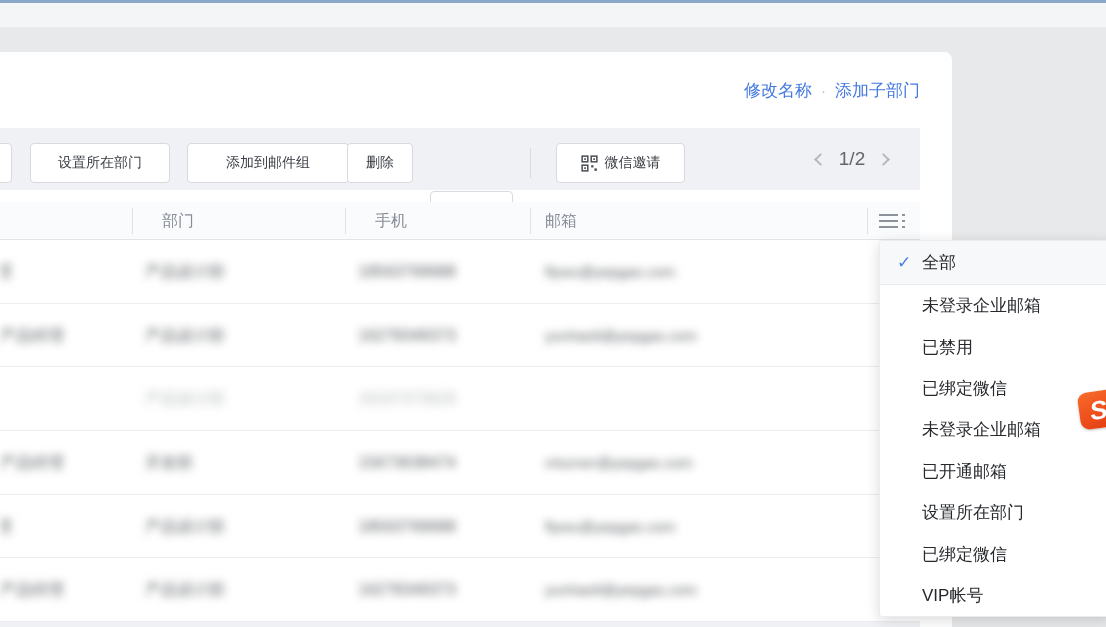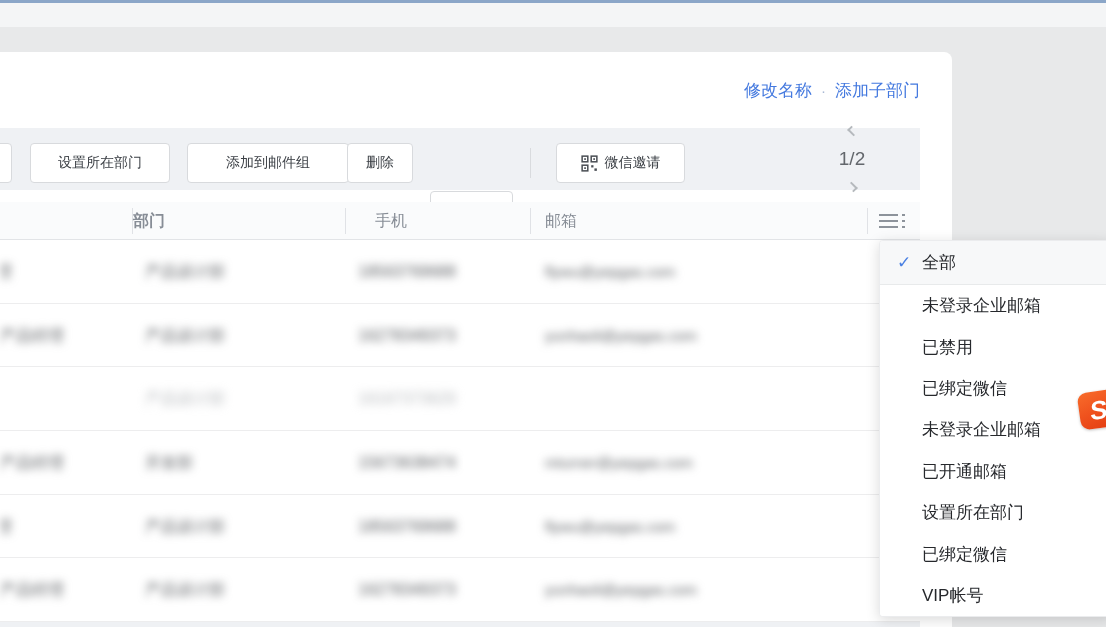--- a/index.html
+++ b/index.html
@@ -34,33 +34,33 @@
   .btn-mail-group { left:187px; width:162px; }
   .btn-delete { left:347px; width:66px; }
   .btn-more { left:430px; width:83px;margin-top:48px; }
   .caret-down { width:0; height:0; border-left:5px solid transparent; border-right:5px solid transparent;
                 border-top:6px solid #b1b5ba; margin-top:2px; }
   .toolbar-divider { position:absolute; left:530px; top:20px; width:1px; height:30px; background:#d9dbde; }
   .btn-wechat { left:556px; width:129px; }
   .qr-icon { width:17px; height:17px; display:block; }
 
   .pagination { position:absolute; left:802px; top:0; width:100px; height:62px;
-                display:flex; align-items:center; justify-content:center; gap:14px;flex-direction:column; }
+                display:flex; align-items:center; justify-content:center; gap:14px; }
   .chev { width:9px; height:9px; border-left:2px solid #b5b9bd; border-bottom:2px solid #b5b9bd;
           cursor:pointer; }
   .chev-left  { transform:rotate(45deg); }
   .chev-right { transform:rotate(225deg); }
   .page-indicator { font-size:19px; color:#63676c; }
 
   
   .table-header { position:absolute; top:150px; left:0; width:920px; height:38px;
                   background:#fafbfc; border-bottom:1px solid #e2e4e7; }
   .col-label { position:absolute; top:0; height:38px; line-height:38px;
                font-size:16px; color:#878d96; }
-  .col-dept   { left:133px;font-weight:bold; }
+  .col-dept   { left:162px; }
   .col-mobile { left:358px;margin-left:17px; }
   .col-email  { left:545px; }
   .col-divider { position:absolute; top:6px; width:1px; height:26px; background:#e0e2e6; }
   .cd-1 { left:132px; } .cd-2 { left:345px; } .cd-3 { left:530px; } .cd-4 { left:867px; }
 
   .filter-icon { position:absolute; left:879px; top:12px; width:28px; height:14px; cursor:pointer; }
   .fbar { position:absolute; left:0; width:19px; height:2px; background:#8d939b; }
   .fbar::after { content:""; position:absolute; right:-7px; top:0; width:3px; height:2px; background:#8d939b; }
   .fb1 { top:0; } .fb2 { top:6px; } .fb3 { top:12px; }
 

